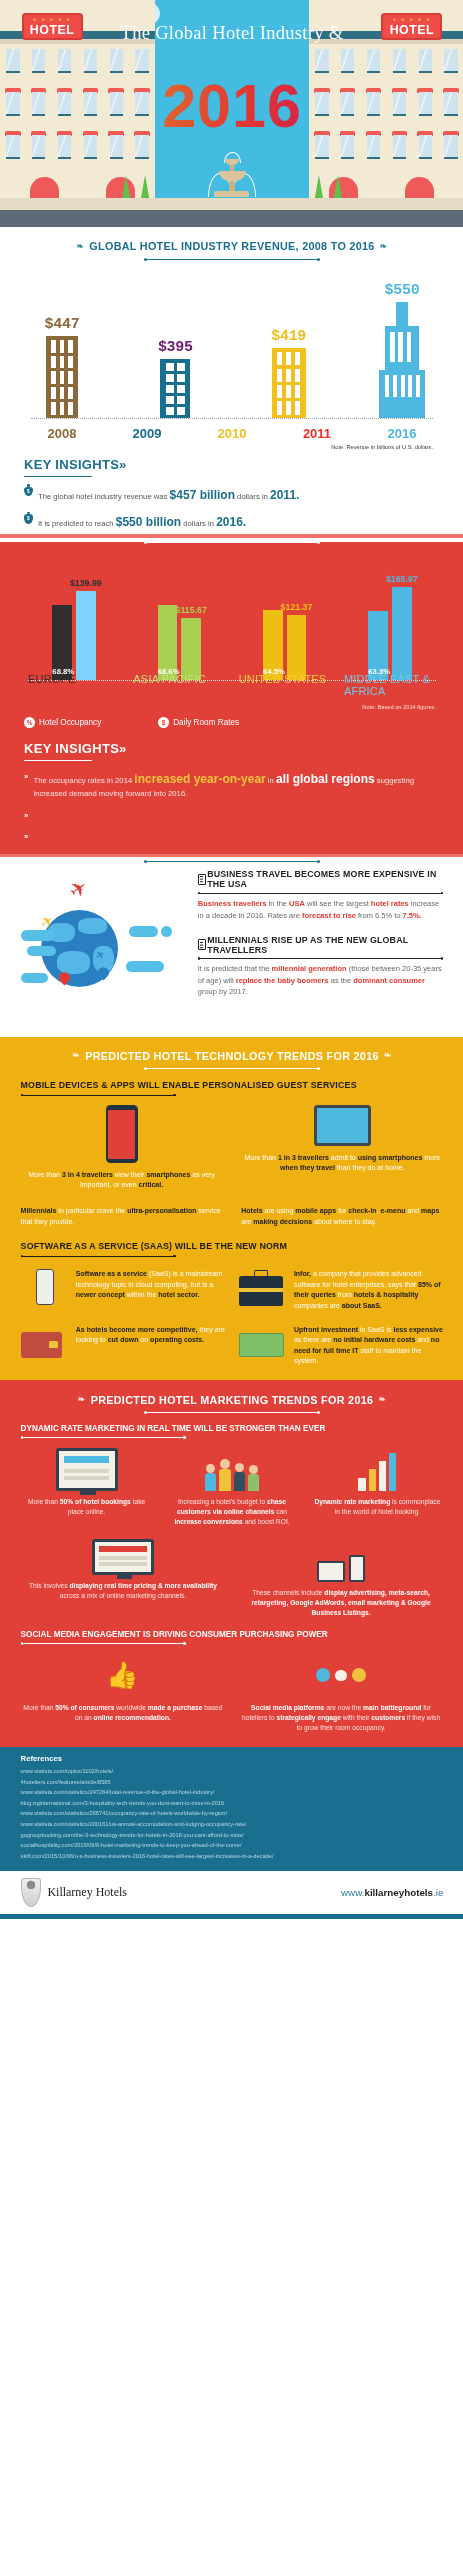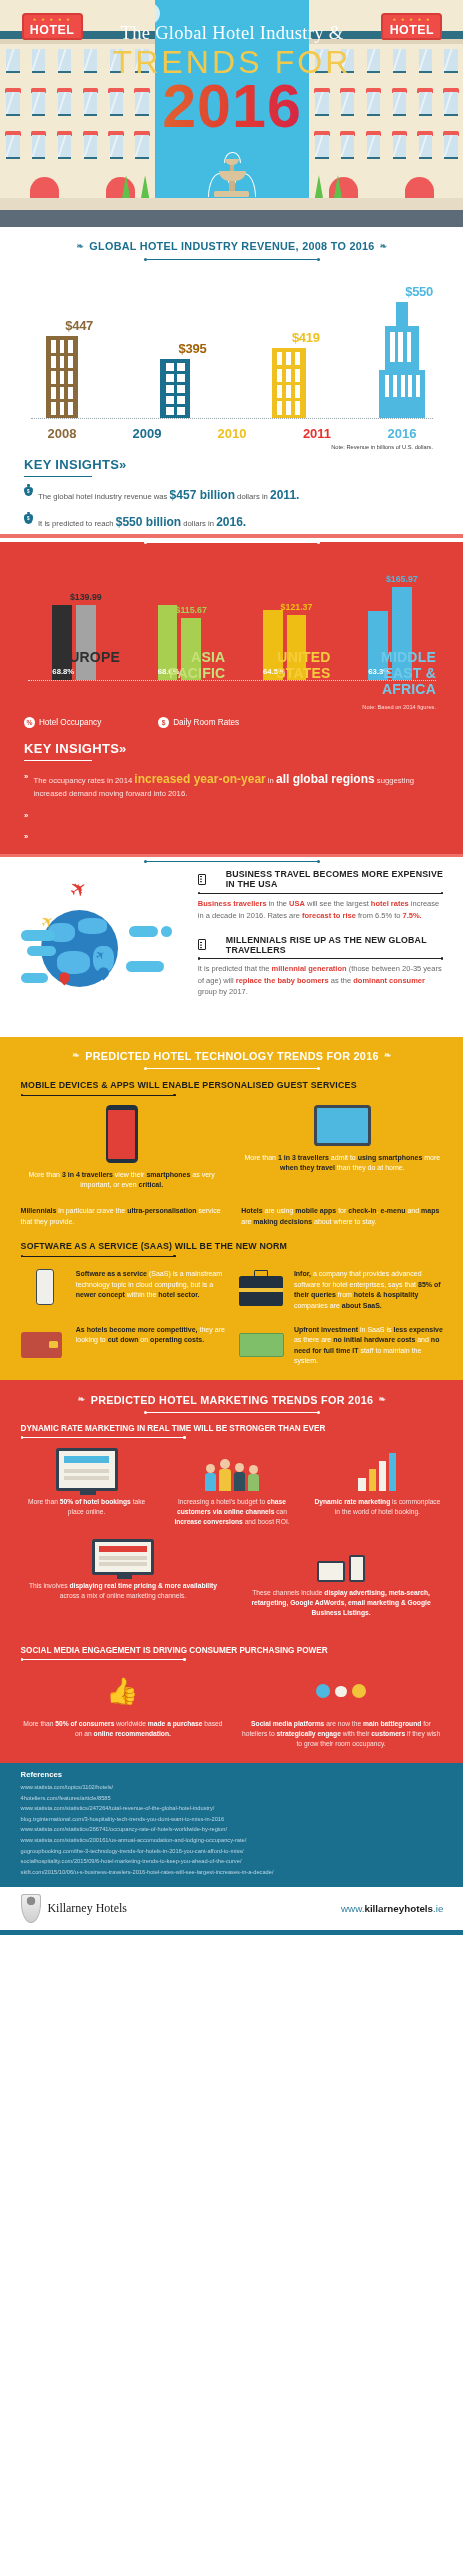--- a/index.html
+++ b/index.html
@@ -82,21 +82,21 @@
   .rule.teal-r:before,.rule.teal-r:after { background:#1a6e8e; }
   .rule.white-r { background:#fff; }
   .rule.white-r:before,.rule.white-r:after { background:#fff; }
 
   
   .rev-sect { background:#fff; padding-bottom: 3.1px; }
   .chart { position: relative; height: 170px; margin: 14.4px 31px 0; }
   .axis { position:absolute; left:0; right:0; bottom:25px; border-top:1px dotted #9aa7ad; }
   .bars { position:absolute; left:0; right:0; bottom:26px; height:138px; display:flex; align-items:flex-end; justify-content:space-between; }
   .barwrap { width: 62px; text-align:center; position:relative; }
-  .barval { font-family:Liberation Sans, sans-serif; font-weight:bold; font-size:13px; margin-bottom:3.1px; letter-spacing:-0.3px;text-align:right; }
+  .barval { font-family:Liberation Mono, monospace; font-weight:bold; font-size:15px; margin-bottom:3.1px; letter-spacing:-0.3px; }
   .tower { margin: 0 auto; position: relative; }
   .tower .grid { position:absolute; inset:4.1px 5.2px 3.1px; display:grid; grid-template-columns:repeat(3,1fr); gap:3.1px 3.6px; }
   .tower .grid i { background:#fff; display:block; }
   .years { position:absolute; left:0; right:0; bottom:3.1px; display:flex; justify-content:space-between; }
   .year { width:62px; text-align:center; font-family:"Liberation Sans Narrow","Liberation Sans",sans-serif; font-weight:bold; font-size:13px; }
   .chart-note { text-align:right; margin: 0 31px; font-size:5.7px; color:#3b3b3b; font-family:"Liberation Sans Narrow","Liberation Sans",sans-serif; }
 
   
   .ki { margin: 7.2px 24px 0; }
   .ki-head { font-family:"Liberation Sans Narrow","Liberation Sans",sans-serif; font-weight:bold; font-size:13px; letter-spacing:0.3px; }
@@ -113,32 +113,32 @@
   .occ-sect { background:#e04038; color:#fff; padding-bottom: 11.3px; }
   .occ-top { height:3.1px; background:#ef7068; }
   .occ-chart { position:relative; height:149px; margin: 9.3px 28px 0; }
   .occ-axis { position:absolute; left:0; right:0; bottom:19.6px; border-top:1.5px dotted rgba(255,255,255,.85); }
   .occ-groups { position:absolute; left:0; right:0; bottom:21px; height:124px; display:flex; justify-content:space-between; align-items:flex-end; }
   .occ-group { width:92px; display:flex; justify-content:center; align-items:flex-end; gap:4.1px; position:relative; }
   .occ-bar { width:19.6px; position:relative; }
   .occ-pct { position:absolute; bottom:4.1px; left:0; right:0; text-align:center; color:#fff; font-family:"Liberation Sans Narrow","Liberation Sans",sans-serif; font-weight:bold; font-size:7.7px; }
   .occ-rate { position:absolute; top:-13.4px; left:-6.2px; right:-6.2px; text-align:center; font-family:"Liberation Sans Narrow","Liberation Sans",sans-serif; font-weight:bold; font-size:8.8px; }
   .occ-labels { position:absolute; left:0; right:0; bottom:4.1px; display:flex; justify-content:space-between; }
-  .occ-label { width:92px; text-align:right; font-family:"Liberation Sans Narrow","Liberation Sans",sans-serif; font-weight:bold; font-size:14px; letter-spacing:0.2px; }
+  .occ-label { width:92px; text-align:left; font-family:"Liberation Sans Narrow","Liberation Sans",sans-serif; font-weight:normal; font-size:11px; letter-spacing:0.2px; }
   .occ-note { text-align:right; margin:3.1px 28px 0; font-size:5.7px; font-family:"Liberation Sans Narrow","Liberation Sans",sans-serif; color:#ffd9d6; }
   .legend { display:flex; gap:57px; margin:7.2px 24px 0; align-items:center; font-family:"Liberation Sans Narrow","Liberation Sans",sans-serif; font-size:8.2px; }
   .legend .chip { display:inline-flex; align-items:center; justify-content:center; width:10.8px; height:10.8px; border-radius:50%; background:#fff; color:#e04038; font-weight:bold; font-size:6.7px; margin-right:4.1px; }
   .legend .li { display:flex; align-items:center; }
 
   
   .biz-sect { background:#fff; padding-bottom: 12.4px; }
   .biz-grid { display:flex; gap:7.2px; margin: 7.2px 20.6px 0; }
   .biz-art { flex:0 0 170px; position:relative; height:155px; }
   .biz-col { flex:1; }
-  .sub-head { display:flex; align-items:center; gap:20px; font-family:"Liberation Sans Narrow","Liberation Sans",sans-serif; font-weight:bold; font-size:8.8px; letter-spacing:0.2px; color:#222; text-transform:uppercase; }
+  .sub-head { display:flex; align-items:center; gap:1px; font-family:"Liberation Sans Narrow","Liberation Sans",sans-serif; font-weight:bold; font-size:8.8px; letter-spacing:0.2px; color:#222; text-transform:uppercase; }
   .sub-rule { height:0.5px; background:#222; margin:3.6px 0 4.6px; position:relative; }
   .sub-rule:before,.sub-rule:after{ content:""; position:absolute; top:-1px; width:2.6px; height:2.6px; border-radius:50%; background:#222;}
   .sub-rule:before{left:0;} .sub-rule:after{right:0;}
   .para { font-size:7.5px; line-height:1.55; color:#6a6a6a; font-family:"Liberation Sans", sans-serif; }
   .para b { color:#e03a32; }
   .doc-icon { width:9.3px; height:10.8px; border:1px solid #222; border-radius:1px; position:relative; display:inline-block; }
   .doc-icon:before { content:""; position:absolute; top:1.5px; left:1.5px; right:2.6px; height:1px; background:#222; box-shadow:0 2.6px 0 #222, 0 5.2px 0 #222; }
 
   .globe { position:absolute; left:20.6px; top:41px; width:77px; height:77px; border-radius:50%; background:#2a7fc1; overflow:hidden; }
   .globe i { position:absolute; background:#55b7e8; border-radius:40%; }
@@ -311,21 +311,20 @@
     <div class="hotel-sign" style="left:21.6px;">
       <div class="stars">★ ★ ★ ★ ★</div>
       <div class="word">HOTEL</div>
     </div>
     <div class="hotel-sign" style="right:21.6px;">
       <div class="stars">★ ★ ★ ★ ★</div>
       <div class="word">HOTEL</div>
     </div>
 
     <div class="hero-title">The Global Hotel Industry &amp;</div>
-    <div class="hero-trends">TRENDS FOR</div>
     <div class="hero-year">2016</div>
 
     <div class="fountain">
       <div class="f-jet" style="left:7.2px;bottom:0;width:24px;height:24px;"></div>
       <div class="f-jet" style="right:7.2px;bottom:0;width:24px;height:24px;"></div>
       <div class="f-jet" style="left:23px;bottom:34px;width:16.5px;height:11.3px;"></div>
       <div class="f-base"></div>
       <div class="f-stem"></div>
       <div class="f-bowl"></div>
       <div class="f-stem2"></div>
@@ -360,21 +359,21 @@
                 <i></i>
                 <i></i>
                 <i></i>
                 <i></i>
                 <i></i>
                 <i></i>
             </div>
           </div>
         </div>
         <div class="barwrap">
-          <div class="barval" style="color:#a16207;">$395</div>
+          <div class="barval" style="color:#701a75;">$395</div>
           <div class="tower" style="width:30px;height:59px;background:#1a6e8e;">
             <div class="grid" style="grid-template-columns:repeat(2,1fr);">
               <i></i>
                 <i></i>
                 <i></i>
                 <i></i>
                 <i></i>
                 <i></i>
                 <i></i>
                 <i></i>
@@ -451,21 +450,21 @@
   <div class="occ-top"></div>
   <div class="section occ-sect">
     <div class="rule white-r"></div>
 
     <div class="occ-chart">
       <div class="occ-groups">
         <div class="occ-group">
           <div class="occ-bar" style="height:75px;background:#2f2f2f;">
             <div class="occ-pct">68.8%</div>
           </div>
-          <div class="occ-bar" style="height:75px;background:#a3a3a3;">
+          <div class="occ-bar" style="height:89px;background:#7dd3fc;">
             <div class="occ-rate" style="color:#2f2f2f;">$139.99</div>
           </div>
         </div>
         <div class="occ-group">
           <div class="occ-bar" style="height:75px;background:#a8cf4f;">
             <div class="occ-pct">68.6%</div>
           </div>
           <div class="occ-bar" style="height:62px;background:#a8cf4f;">
             <div class="occ-rate" style="color:#a8cf4f;">$115.67</div>
           </div>
@@ -711,21 +710,21 @@
         </div>
         <div class="m-col">
           <div style="display:flex;justify-content:center;gap:4.1px;align-items:flex-end;height:43px;">
             <div style="width:28px;height:20.6px;background:#f4f1e8;border:2.1px solid #32414f;border-radius:2.1px;"></div>
             <div style="width:15.5px;height:27px;background:#f4f1e8;border:2.1px solid #32414f;border-radius:2.1px;"></div>
           </div>
           <div class="cap"><span>These channels include </span><b>display advertising, meta-search, retargeting, Google AdWords, email marketing &amp; Google Business Listings.</b></div>
         </div>
       </div>
 
-      <div class="mkt-head" style="margin-top:28px;">SOCIAL MEDIA ENGAGEMENT IS DRIVING CONSUMER PURCHASING POWER</div>
+      <div class="mkt-head" style="margin-top:12px;">SOCIAL MEDIA ENGAGEMENT IS DRIVING CONSUMER PURCHASING POWER</div>
       <div class="mkt-rule"></div>
 
       <div class="three-col">
         <div class="m-col">
           <div style="height:43px;display:flex;align-items:center;justify-content:center;font-size:26px;color:#f4f1e8;">👍</div>
           <div class="cap"><span>More than </span><b>50% of consumers</b><span> worldwide </span><b>made a purchase</b><span> based on an </span><b>online recommendation.</b></div>
         </div>
         <div class="m-col">
           <div style="height:43px;display:flex;align-items:center;justify-content:center;gap:5.2px;">
             <div style="width:14.4px;height:14.4px;border-radius:50%;background:#4fb8e0;"></div>

